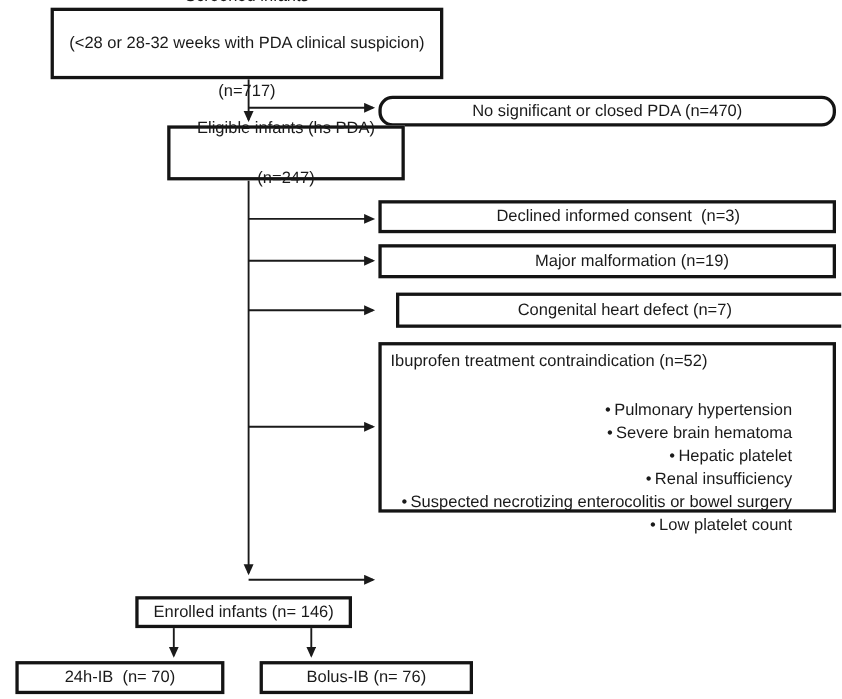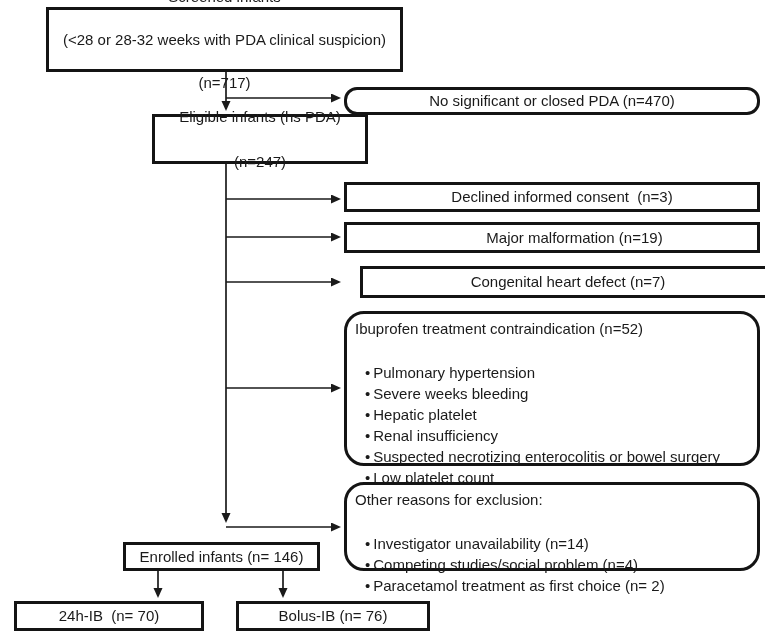--- a/index.html
+++ b/index.html
@@ -44,23 +44,22 @@
   .bx-malform    { left: 344px; top: 222px; width: 416px; height: 31px; padding-left: 45px; }
   .bx-heart      { left: 360px; top: 266px; width: 416px; height: 32px; }
   .bx-ibuprofen  { left: 344px; top: 311px; width: 416px; height: 155px; }
   .bx-other      { left: 344px; top: 482px; width: 416px; height: 89px; }
   .bx-enrolled   { left: 123px; top: 542px; width: 197px; height: 29px; text-align: center; }
   .bx-arm1       { left: 14px;  top: 601px; width: 190px; height: 30px; }
   .bx-arm2       { left: 236px; top: 601px; width: 194px; height: 30px; }
   .bx.listbox {
     align-items: flex-start;
     justify-content: flex-start;
-    text-align: left;
+    text-align: right;
     padding: 4px 8px 2px 8px;
-    border-radius: 20px;
   }
   .bx.listbox .list-title {
     line-height: 21px;
     white-space: pre-wrap;
   }
   .bx.listbox ul {
     list-style: none;
     margin: 0;
     padding: 0 0 0 10px;
   }
@@ -132,36 +131,28 @@
   </div>
 
   <div class="bx bx-heart">
     <span>Congenital heart defect (n=7)</span>
   </div>
 
   <div class="bx bx-ibuprofen listbox">
     <span class="list-title">Ibuprofen treatment contraindication (n=52)</span>
     <ul>
       <li>Pulmonary hypertension</li>
-      <li>Severe weeks bleeding</li>
+      <li>Severe brain hematoma</li>
       <li>Hepatic platelet</li>
       <li>Renal insufficiency</li>
       <li>Suspected necrotizing enterocolitis or bowel surgery</li>
       <li>Low platelet count</li>
     </ul>
   </div>
 
-  <div class="bx bx-other listbox">
-    <span class="list-title">Other reasons for exclusion:</span>
-    <ul>
-      <li>Investigator unavailability (n=14)</li>
-      <li>Competing studies/social problem (n=4)</li>
-      <li>Paracetamol treatment as first choice (n= 2)</li>
-    </ul>
-  </div>
 
   <div class="bx bx-enrolled">
     <span>Enrolled infants (n= 146)</span>
   </div>
 
   <div class="bx bx-arm1">
     <span>24h-IB  (n= 70)</span>
   </div>
 
   <div class="bx bx-arm2">

